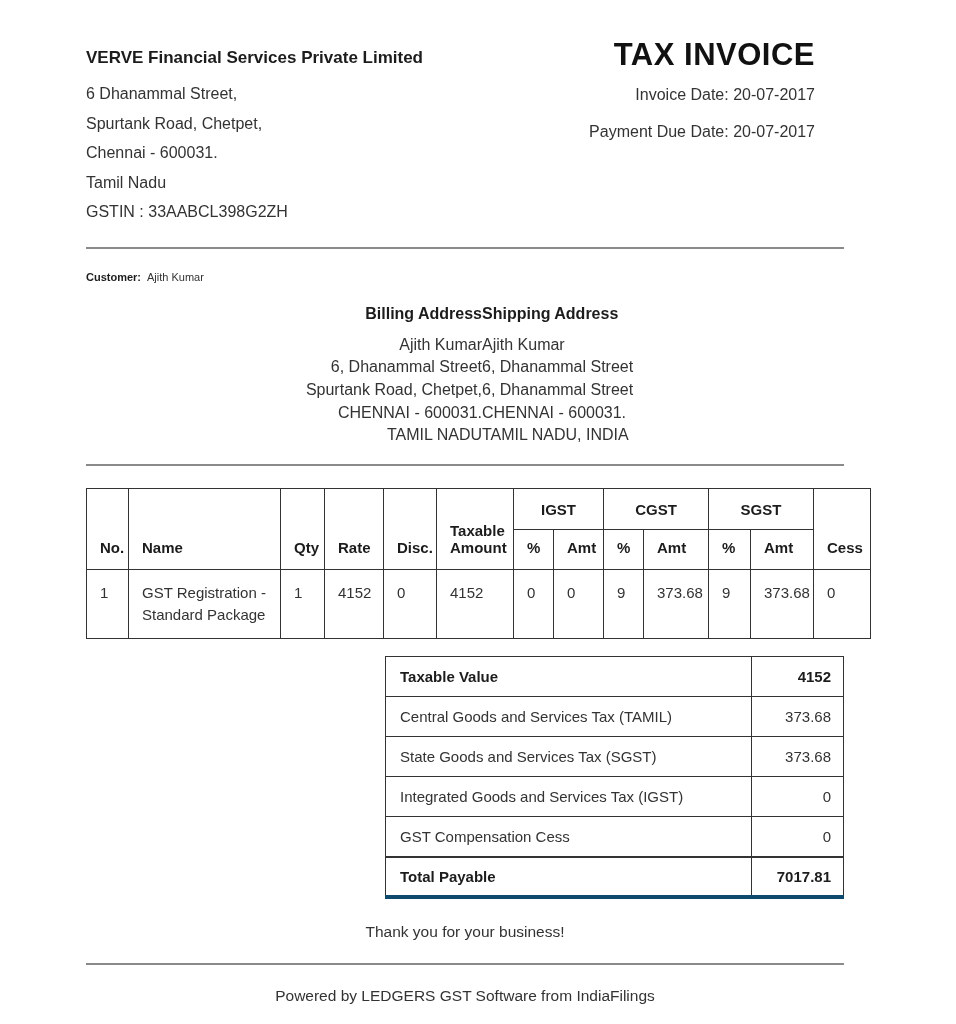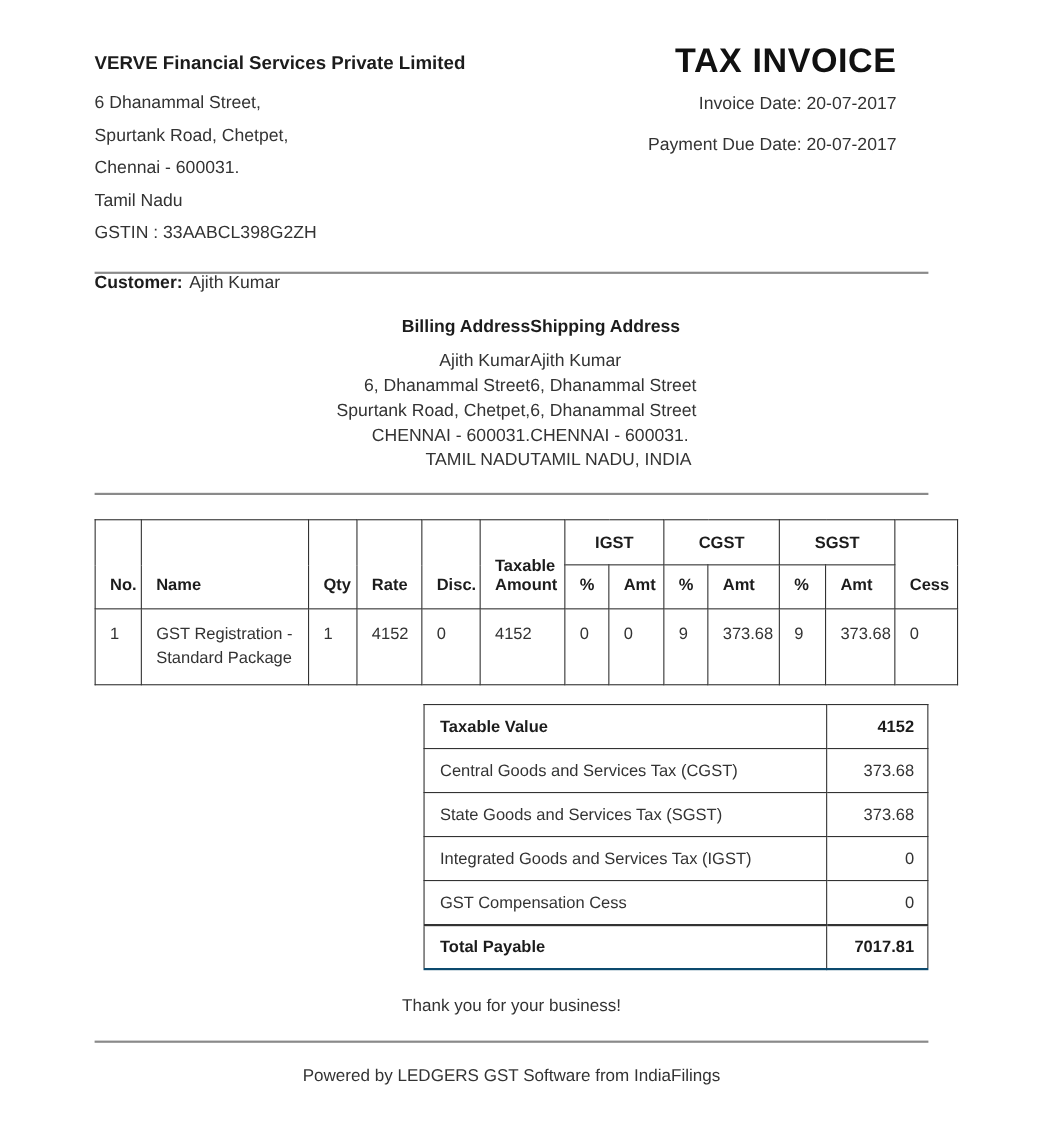--- a/index.html
+++ b/index.html
@@ -21,38 +21,38 @@
   .company-line { font-size: 16px; line-height: 29.5px; }
   .invoice-head { text-align: right; padding-right: 29px; }
   .invoice-title { font-size: 31px; font-weight: bold; color: #111111; line-height: 37px; letter-spacing: 0.5px; }
   .invoice-meta { font-size: 16px; line-height: 30px; margin-top: 7px; }
   
   hr.rule { border: none; border-top: 2px solid #8a8a8a; }
   .rule-1 { margin-top: 20px; }
   .rule-2 { margin-top: 17px; }
   .rule-3 { margin-top: 22px; }
   
-  .customer { font-size: 16px; }
+  .customer { margin-top: 22px; font-size: 11px; }
   .customer b { color: #1c1c1c; margin-right: 6px; }
   .addresses { display: flex; margin-top: 20px; }
   .addr-col-billing { width: 396px; text-align: right; }
   .addr-col-shipping { flex: 1; }
   .addr-heading { font-size: 16px; font-weight: bold; color: #1c1c1c; line-height: 22px; margin-bottom: 9px; }
   .addr-line { font-size: 16px; line-height: 22.7px; }
   
   table { border-collapse: collapse; }
   .items { table-layout: fixed; width: 784px; margin-top: 22px; }
   .items th, .items td { border: 1px solid #333; font-size: 15px; text-align: left; }
   .items th { font-weight: bold; color: #1c1c1c; vertical-align: bottom; padding: 0 6px 13px 13px; }
   .items th.group { text-align: center; vertical-align: middle; padding: 0 2px; height: 41px; }
   .items th.sub { height: 40px; }
   .items td { vertical-align: top; padding: 12px 6px 12px 13px; height: 57px; line-height: 22px; }
   .items .name-line { display: block; }
   
-  .summary { table-layout: fixed; width: 458px; margin: 17px 0 0 auto; border-bottom: 2px solid #0c4a6e; }
+  .summary { table-layout: fixed; width: 458px; margin: 17px 0 0 auto; border-bottom: 4px solid #0c4a6e; }
   .summary td { border: 1px solid #333; font-size: 15px; height: 40px; vertical-align: middle; }
   .summary td.lbl { padding-left: 14px; }
   .summary td.val { text-align: right; padding-right: 12px; }
   .summary tr.strong td { font-weight: bold; color: #1c1c1c; }
   .summary tr.total td { border-top: 2px solid #333; }
   
   .thanks { margin-top: 24px; text-align: center; font-size: 15.5px; }
   .powered { margin-top: 22px; text-align: center; font-size: 15.5px; }
 </style>
 </head>
@@ -167,21 +167,21 @@
     <colgroup>
         <col style="width:366px">
         <col style="width:92px">
       </colgroup>
     <tbody>
       <tr class="strong">
         <td class="lbl">Taxable Value</td>
         <td class="val">4152</td>
       </tr>
       <tr>
-        <td class="lbl">Central Goods and Services Tax (CGST)</td>
+        <td class="lbl">Central Goods and Services Tax (TAMIL)</td>
         <td class="val">373.68</td>
       </tr>
       <tr>
         <td class="lbl">State Goods and Services Tax (SGST)</td>
         <td class="val">373.68</td>
       </tr>
       <tr>
         <td class="lbl">Integrated Goods and Services Tax (IGST)</td>
         <td class="val">0</td>
       </tr>

